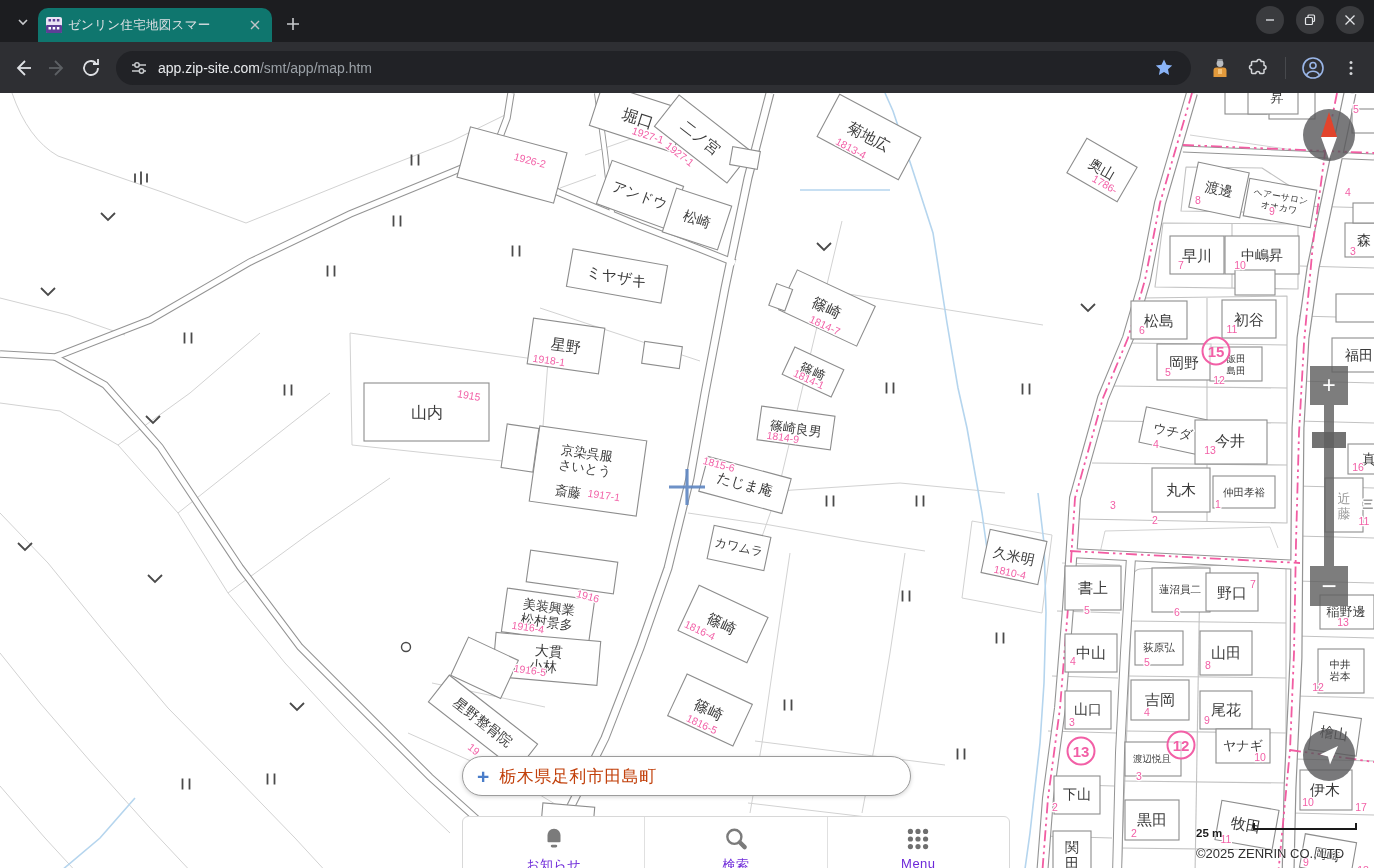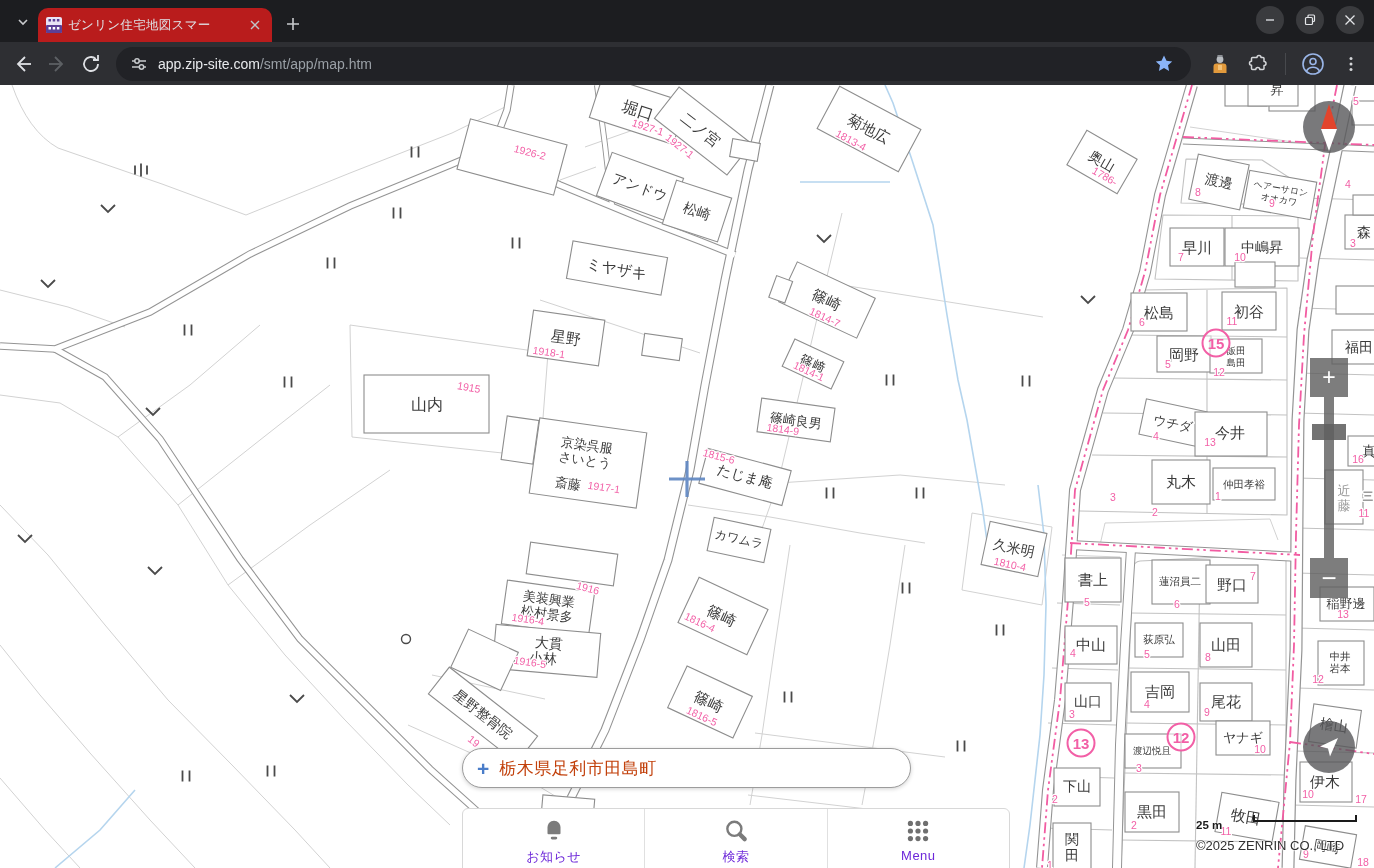--- a/index.html
+++ b/index.html
@@ -3,29 +3,29 @@
 <meta charset="utf-8">
 <style>
   html,body{margin:0;padding:0;}
   body{width:1374px;height:868px;overflow:hidden;background:#fff;
        font-family:"Liberation Sans","DejaVu Sans",sans-serif;}
   .page{width:1374px;height:868px;position:relative;}
 
   
   .tabstrip{height:42px;background:#1c1d20;position:relative;}
   .tab-search{position:absolute;left:12px;top:11px;width:22px;height:22px;display:flex;align-items:center;justify-content:center;border-radius:50%;}
-  .tab{position:absolute;left:38px;top:8px;width:234px;height:34px;background:#b91c1c;
+  .tab{position:absolute;left:38px;top:8px;width:234px;height:34px;background:#0f766e;
        border-radius:10px 10px 0 0;display:flex;align-items:center;padding:0 8px;box-sizing:border-box;}
   .tab-title{flex:1;font-size:12.5px;color:#dfe1e5;white-space:nowrap;overflow:hidden;margin:0 6px;letter-spacing:.3px;}
   .tab-close{width:18px;height:18px;display:flex;align-items:center;justify-content:center;border-radius:50%;}
   .newtab{position:absolute;left:280px;top:11px;width:26px;height:26px;display:flex;align-items:center;justify-content:center;}
   .winctl{position:absolute;right:10px;top:6px;display:flex;gap:12px;}
   .winbtn{width:28px;height:28px;border-radius:50%;background:#3a3b3e;display:flex;align-items:center;justify-content:center;}
 
-  .toolbar{height:43px;background:#2e2f33;display:flex;align-items:center;padding:0 6px;box-sizing:border-box;}
+  .toolbar{height:51px;background:#2e2f33;display:flex;align-items:center;padding:0 6px;box-sizing:border-box;}
   .navbtn{width:34px;height:34px;border-radius:50%;display:flex;align-items:center;justify-content:center;flex:0 0 auto;}
   .omnibox{flex:1;height:34px;background:#212226;border-radius:17px;display:flex;align-items:center;
            padding:0 14px;margin:0 8px;min-width:0;}
   .url{font-size:14px;color:#e8eaed;margin-left:10px;white-space:nowrap;}
   .url .path{color:#9aa0a6;}
   .tb-right{display:flex;align-items:center;gap:4px;flex:0 0 auto;}
   .tb-sep{width:1px;height:22px;background:#47494d;margin:0 6px;}
 
   
   .map{position:relative;width:1374px;height:783px;background:#ffffff;overflow:hidden;}

